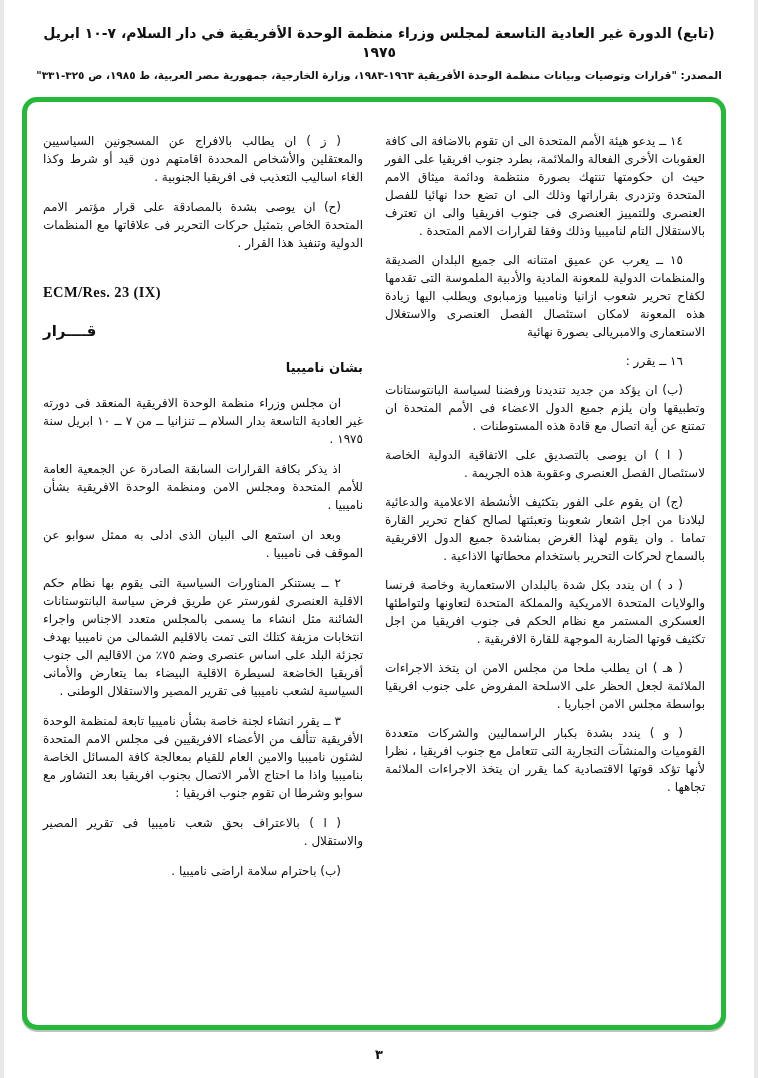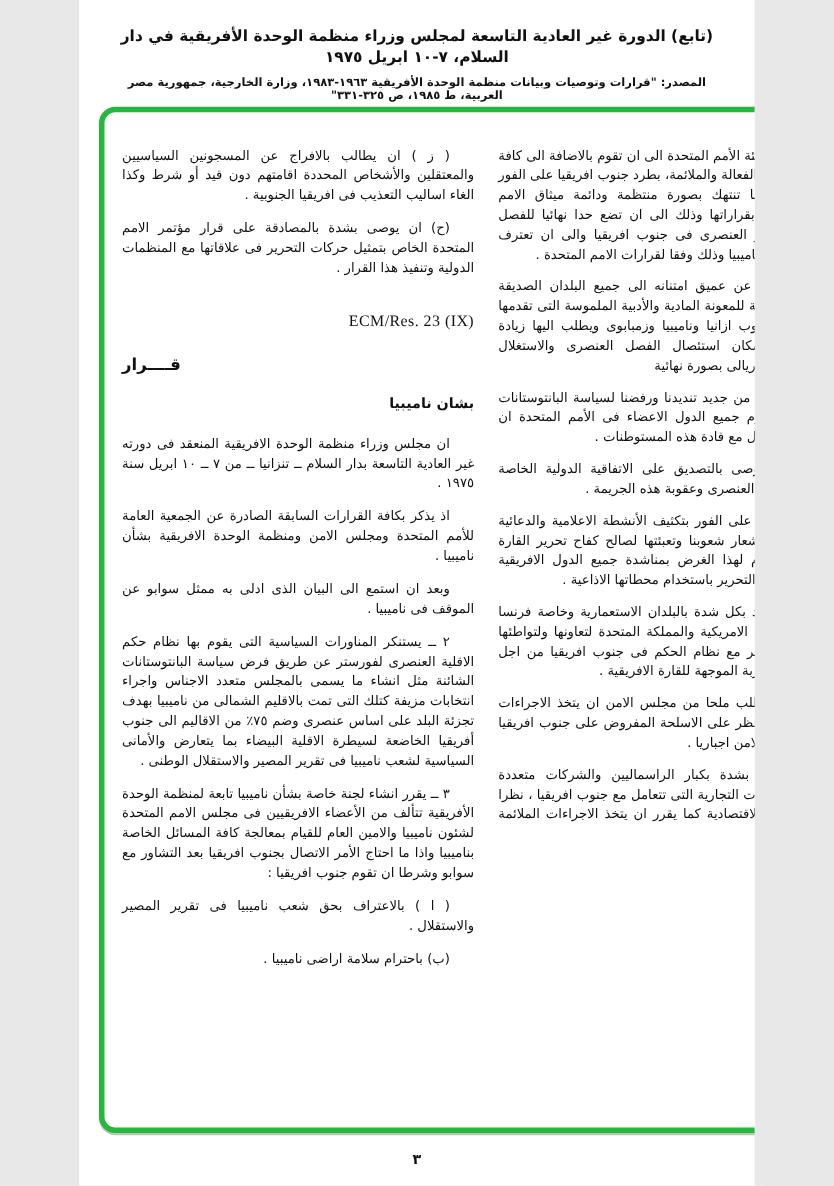--- a/index.html
+++ b/index.html
@@ -1,18 +1,18 @@
 <!DOCTYPE html>
 <html lang="ar" dir="rtl"><head>
 <meta charset="utf-8">
 <style>
   html,body{margin:0;padding:0;background:#e8e8e8;}
   .page{
     position:relative;
-    width:614px;height:1078px;
+    width:750px;height:1078px;
     margin:0 auto;
     background:#ffffff;
     font-family:"DejaVu Sans",sans-serif;
     color:#111;
     direction:rtl;
     overflow:hidden;
   }
   .doc-header{ text-align:center; padding-top:24px; }
   .doc-header .h1{
     font-weight:bold; font-size:14px; letter-spacing:0; line-height:1.35;
@@ -34,24 +34,24 @@
   }
   .columns{
     display:flex; flex-direction:row; gap:22px;
     padding:26px 16px 8px 16px;
     height:100%; box-sizing:border-box;
   }
   .col{ flex:1 1 0; font-size:12px; line-height:1.5; text-align:justify; }
   .para{ margin:4px 0 11px 0; text-indent:22px; }
   .para:last-child{ margin-bottom:0; }
   .latin-ref{
-    direction:ltr; text-align:right; text-indent:0;
+    direction:ltr; text-align:left; text-indent:0;
     font-family:"Liberation Serif",serif;
     font-size:14.5px; letter-spacing:.4px;
-    margin:30px 0 6px 0; font-weight:normal;
+    margin:30px 0 6px 0; font-weight:bold;
   }
   .res-title{
     text-align:left; font-weight:bold; font-size:15px;
     margin:16px 0 16px 0; text-indent:0;
   }
   .res-subject{
     font-weight:bold; font-size:13px;
     margin:0 0 16px 0; text-indent:0;
   }
   .col-b .para{ margin-bottom:12px; }
@@ -69,20 +69,21 @@
     <div class="h1">(تابع) الدورة غير العادية التاسعة لمجلس وزراء منظمة الوحدة الأفريقية في دار السلام، ٧-١٠ ابريل ١٩٧٥</div>
     <div class="h2">المصدر: "قرارات وتوصيات وبيانات منظمة الوحدة الأفريقية ١٩٦٣-١٩٨٣، وزارة الخارجية، جمهورية مصر العربية، ط ١٩٨٥، ص ٣٢٥-٣٣١"</div>
   </header>
 
   <div class="frame" style="border-color: rgb(37, 184, 58);">
     <div class="columns">
 
       <div class="col col-a">
         <p class="para">١٤ ــ يدعو هيئة الأمم المتحدة الى ان تقوم بالاضافة الى كافة العقوبات الأخرى الفعالة والملائمة، بطرد جنوب افريقيا على الفور حيث ان حكومتها تنتهك بصورة منتظمة ودائمة ميثاق الامم المتحدة وتزدرى بقراراتها وذلك الى ان تضع حدا نهائيا للفصل العنصرى وللتمييز العنصرى فى جنوب افريقيا والى ان تعترف بالاستقلال التام لناميبيا وذلك وفقا لقرارات الامم المتحدة .</p>
         <p class="para">١٥ ــ يعرب عن عميق امتنانه الى جميع البلدان الصديقة والمنظمات الدولية للمعونة المادية والأدبية الملموسة التى تقدمها لكفاح تحرير شعوب ازانيا وناميبيا وزمبابوى ويطلب اليها زيادة هذه المعونة لامكان استئصال الفصل العنصرى والاستغلال الاستعمارى والامبريالى بصورة نهائية</p>
+        <p class="para">١٦ ــ يقرر :</p>
         <p class="para">(ب) ان يؤكد من جديد تنديدنا ورفضنا لسياسة البانتوستانات وتطبيقها وان يلزم جميع الدول الاعضاء فى الأمم المتحدة ان تمتنع عن أية اتصال مع قادة هذه المستوطنات .</p>
         <p class="para">( ا ) ان يوصى بالتصديق على الاتفاقية الدولية الخاصة لاستئصال الفصل العنصرى وعقوبة هذه الجريمة .</p>
         <p class="para">(ج) ان يقوم على الفور بتكثيف الأنشطة الاعلامية والدعائية لبلادنا من اجل اشعار شعوبنا وتعبئتها لصالح كفاح تحرير القارة تماما . وان يقوم لهذا الغرض بمناشدة جميع الدول الافريقية بالسماح لحركات التحرير باستخدام محطاتها الاذاعية .</p>
         <p class="para">( د ) ان يندد بكل شدة بالبلدان الاستعمارية وخاصة فرنسا والولايات المتحدة الامريكية والمملكة المتحدة لتعاونها ولتواطئها العسكرى المستمر مع نظام الحكم فى جنوب افريقيا من اجل تكثيف قوتها الضاربة الموجهة للقارة الافريقية .</p>
         <p class="para">( هـ ) ان يطلب ملحا من مجلس الامن ان يتخذ الاجراءات الملائمة لجعل الحظر على الاسلحة المفروض على جنوب افريقيا بواسطة مجلس الامن اجباريا .</p>
         <p class="para">( و ) يندد بشدة بكبار الراسماليين والشركات متعددة القوميات والمنشآت التجارية التى تتعامل مع جنوب افريقيا ، نظرا لأنها تؤكد قوتها الاقتصادية كما يقرر ان يتخذ الاجراءات الملائمة تجاهها .</p>
       </div>
 
       <div class="col col-b">
         <p class="para">( ز ) ان يطالب بالافراج عن المسجونين السياسيين والمعتقلين والأشخاص المحددة اقامتهم دون قيد أو شرط وكذا الغاء اساليب التعذيب فى افريقيا الجنوبية .</p>

